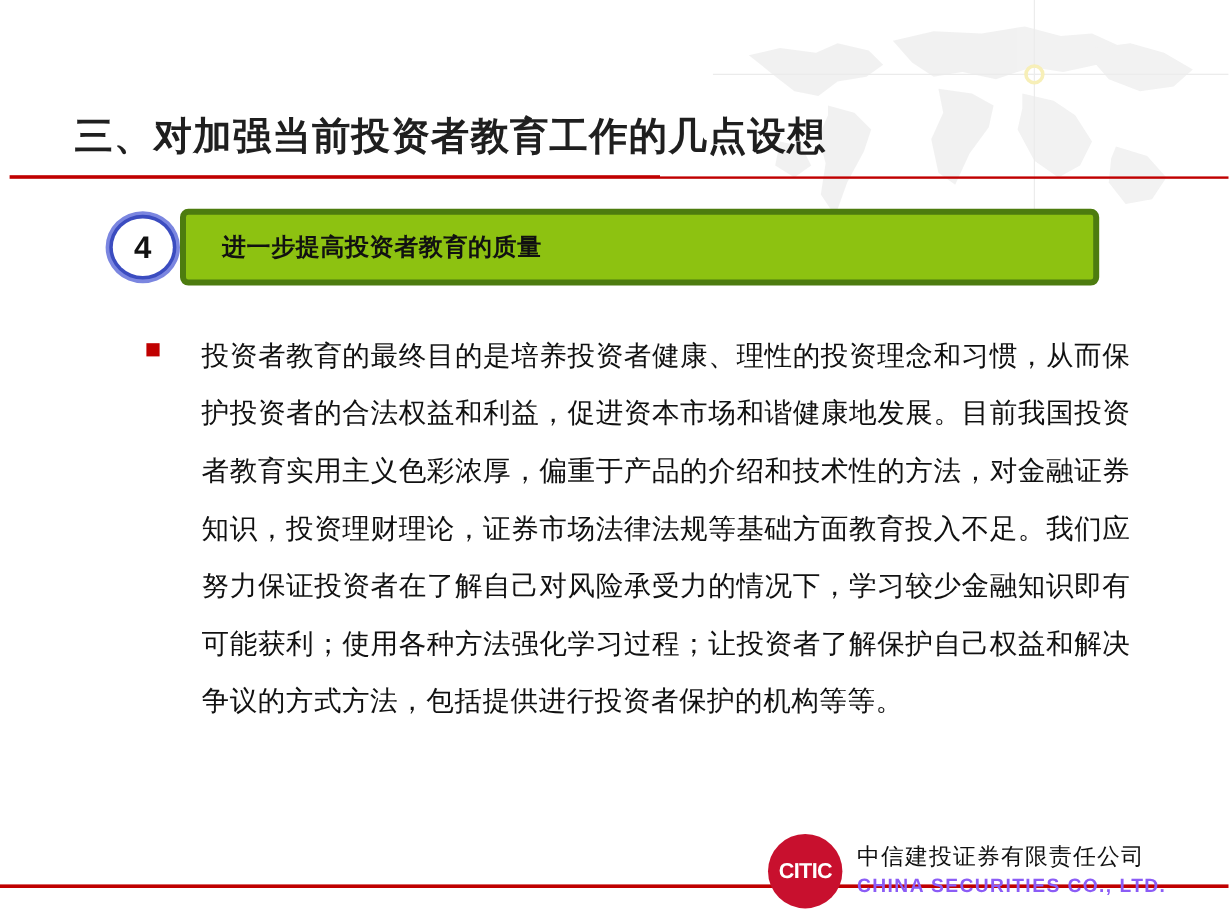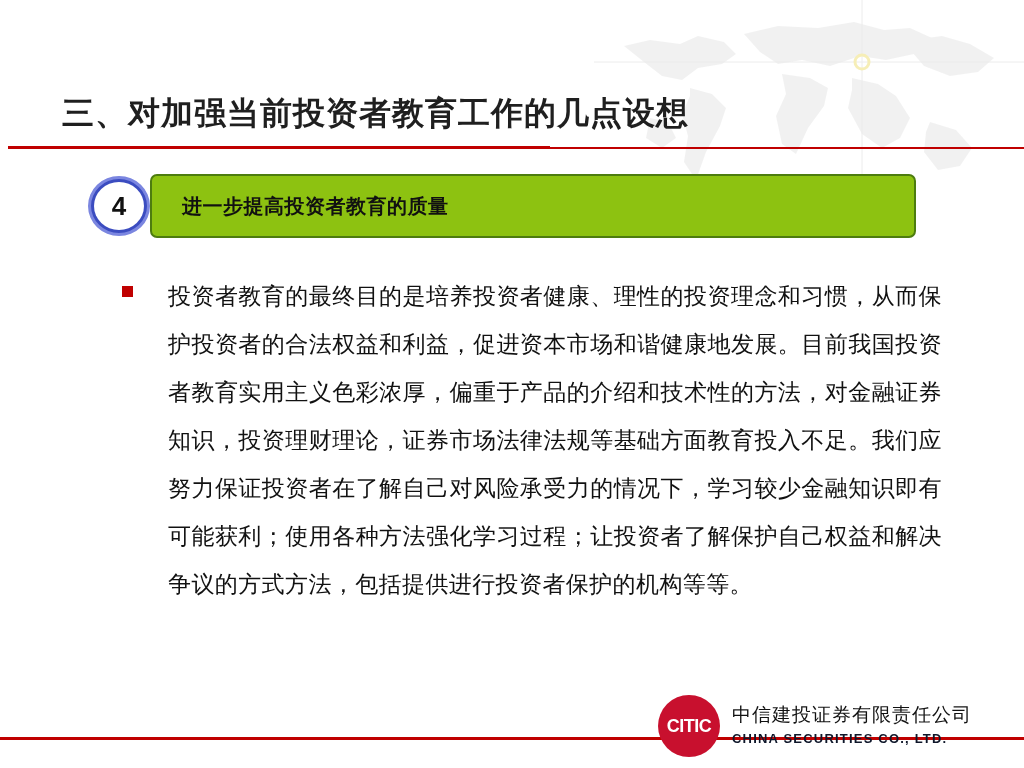--- a/index.html
+++ b/index.html
@@ -74,21 +74,21 @@
   }
 
   
   .banner {
     position: absolute;
     left: 150px;
     top: 174px;
     width: 766px;
     height: 64px;
     background: #8dc211;
-    border: 2px solid #4d7c0f;
+    border: 5px solid #4d7c0f;
     border-radius: 7px;
     box-sizing: border-box;
   }
   .banner-label {
     position: absolute;
     left: 30px;
     top: 50%;
     transform: translateY(-50%);
     font-size: 20px;
     font-weight: bold;
@@ -191,23 +191,23 @@
     justify-content: center;
   }
   .logo-cn {
     font-size: 19px;
     font-weight: normal;
     color: #111111;
     letter-spacing: 1px;
     line-height: 26px;
   }
   .logo-en {
-    font-size: 13px;
-    font-weight: bold;
-    color: #0f172a;
+    font-size: 16px;
+    font-weight: bold;
+    color: #8b5cf6;
     letter-spacing: 1.2px;
     line-height: 22px;
   }
 </style>
 </head>
 <body>
 
 <div class="slide">
 
   <div class="map-watermark">

